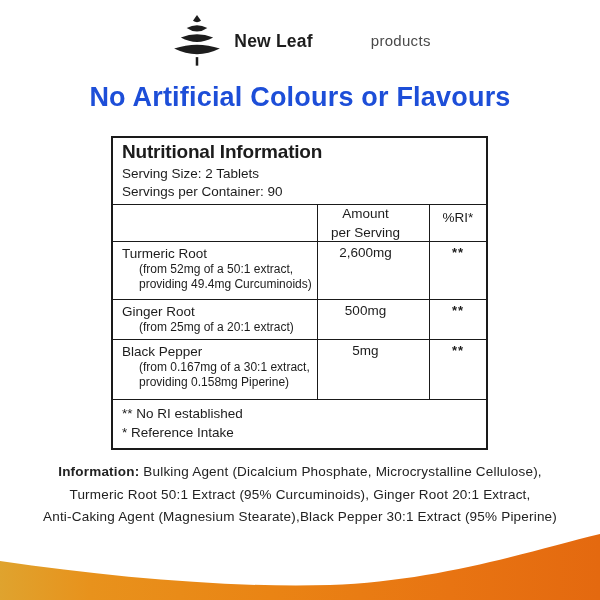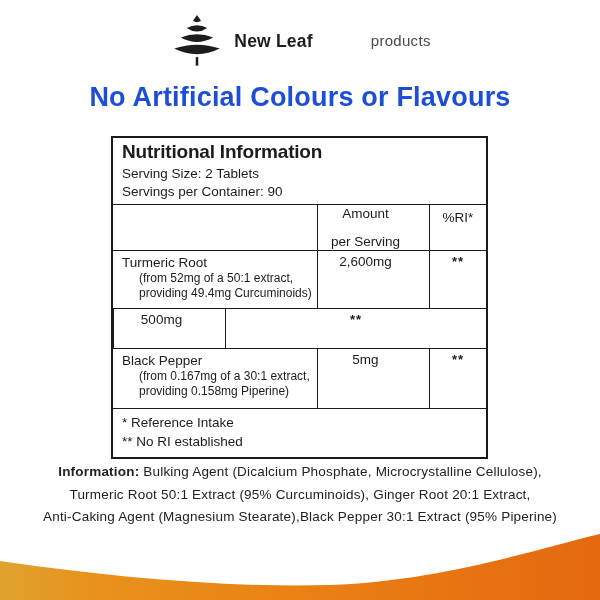--- a/index.html
+++ b/index.html
@@ -19,21 +19,21 @@
   
   .ntable{position:absolute;left:111px;top:136px;width:373px;border:2px solid #1a1a1a;background:#fff;}
   .nt-head{padding:3px 9px 5px 9px;}
   .nt-title{font-size:19px;font-weight:bold;letter-spacing:-0.2px;}
   .nt-serving{font-size:13.5px;margin-top:3px;}
   .nt-row{display:flex;border-top:1.5px solid #1a1a1a;align-items:stretch;}
   .nt-c1{width:195px;padding:3px 0 4px 9px;}
   .nt-c2{width:95px;border-left:1.5px solid #1a1a1a;text-align:center;padding-top:3px;font-size:13.5px;}
   .nt-c3{flex:1;border-left:1.5px solid #1a1a1a;text-align:center;padding-top:3px;font-size:13.5px;margin-left:16px;}
   .nt-colhead{min-height:36px;}
-  .nt-colhead .nt-c2{display:flex;flex-direction:column;justify-content:flex-start;padding-top:0;line-height:17px;gap:11px;}
+  .nt-colhead .nt-c2{display:flex;flex-direction:column;justify-content:space-between;padding-top:0;line-height:17px;}
   .nt-colhead .nt-c3{display:flex;align-items:flex-start;justify-content:center;padding-top:5px;}
   .nt-name{font-size:13.5px;line-height:17px;}
   .nt-note{font-size:12px;line-height:15px;padding-left:17px;}
   .nt-ri{font-weight:bold;letter-spacing:1px;font-size:13px;}
   .nt-row-turmeric{min-height:57px;}
   .nt-row-ginger{min-height:39px;}
   .nt-row-pepper{min-height:59px;}
   .nt-foot{border-top:1.5px solid #1a1a1a;padding:4px 9px 6px 9px;font-size:13.5px;line-height:19px;min-height:33px;}
   
   .ingredients{position:absolute;top:461px;left:8px;width:584px;text-align:center;
@@ -83,37 +83,41 @@
     <div class="nt-c1">
       <div class="nt-name">Turmeric Root</div>
       <div class="nt-note">(from 52mg of a 50:1 extract,</div>
       <div class="nt-note">providing 49.4mg Curcuminoids)</div>
     </div>
     <div class="nt-c2">2,600mg</div>
     <div class="nt-c3 nt-ri">**</div>
   </div>
 
   <div class="nt-row nt-row-ginger">
+    <div class="nt-c1">
+      <div class="nt-name">Ginger Root</div>
+      <div class="nt-note">(from 25mg of a 20:1 extract)</div>
+    </div>
     <div class="nt-c2">500mg</div>
     <div class="nt-c3 nt-ri">**</div>
   </div>
 
   <div class="nt-row nt-row-pepper">
     <div class="nt-c1">
       <div class="nt-name">Black Pepper</div>
       <div class="nt-note">(from 0.167mg of a 30:1 extract,</div>
       <div class="nt-note">providing 0.158mg Piperine)</div>
     </div>
     <div class="nt-c2">5mg</div>
     <div class="nt-c3 nt-ri">**</div>
   </div>
 
   <div class="nt-foot">
+    <div>** No RI established</div>
     <div>* Reference Intake</div>
-    <div>** No RI established</div>
   </div>
 </div>
 
 <div class="ingredients">
   <span class="ing-label">Information:</span><span> Bulking Agent (Dicalcium Phosphate, Microcrystalline Cellulose),</span><br>
   <span>Turmeric Root 50:1 Extract (95% Curcuminoids), Ginger Root 20:1 Extract,</span><br>
   <span>Anti-Caking Agent (Magnesium Stearate),Black Pepper 30:1 Extract (95% Piperine)</span>
 </div>
 
 <svg class="wave" viewBox="0 0 600 70" preserveAspectRatio="none" aria-hidden="true">

